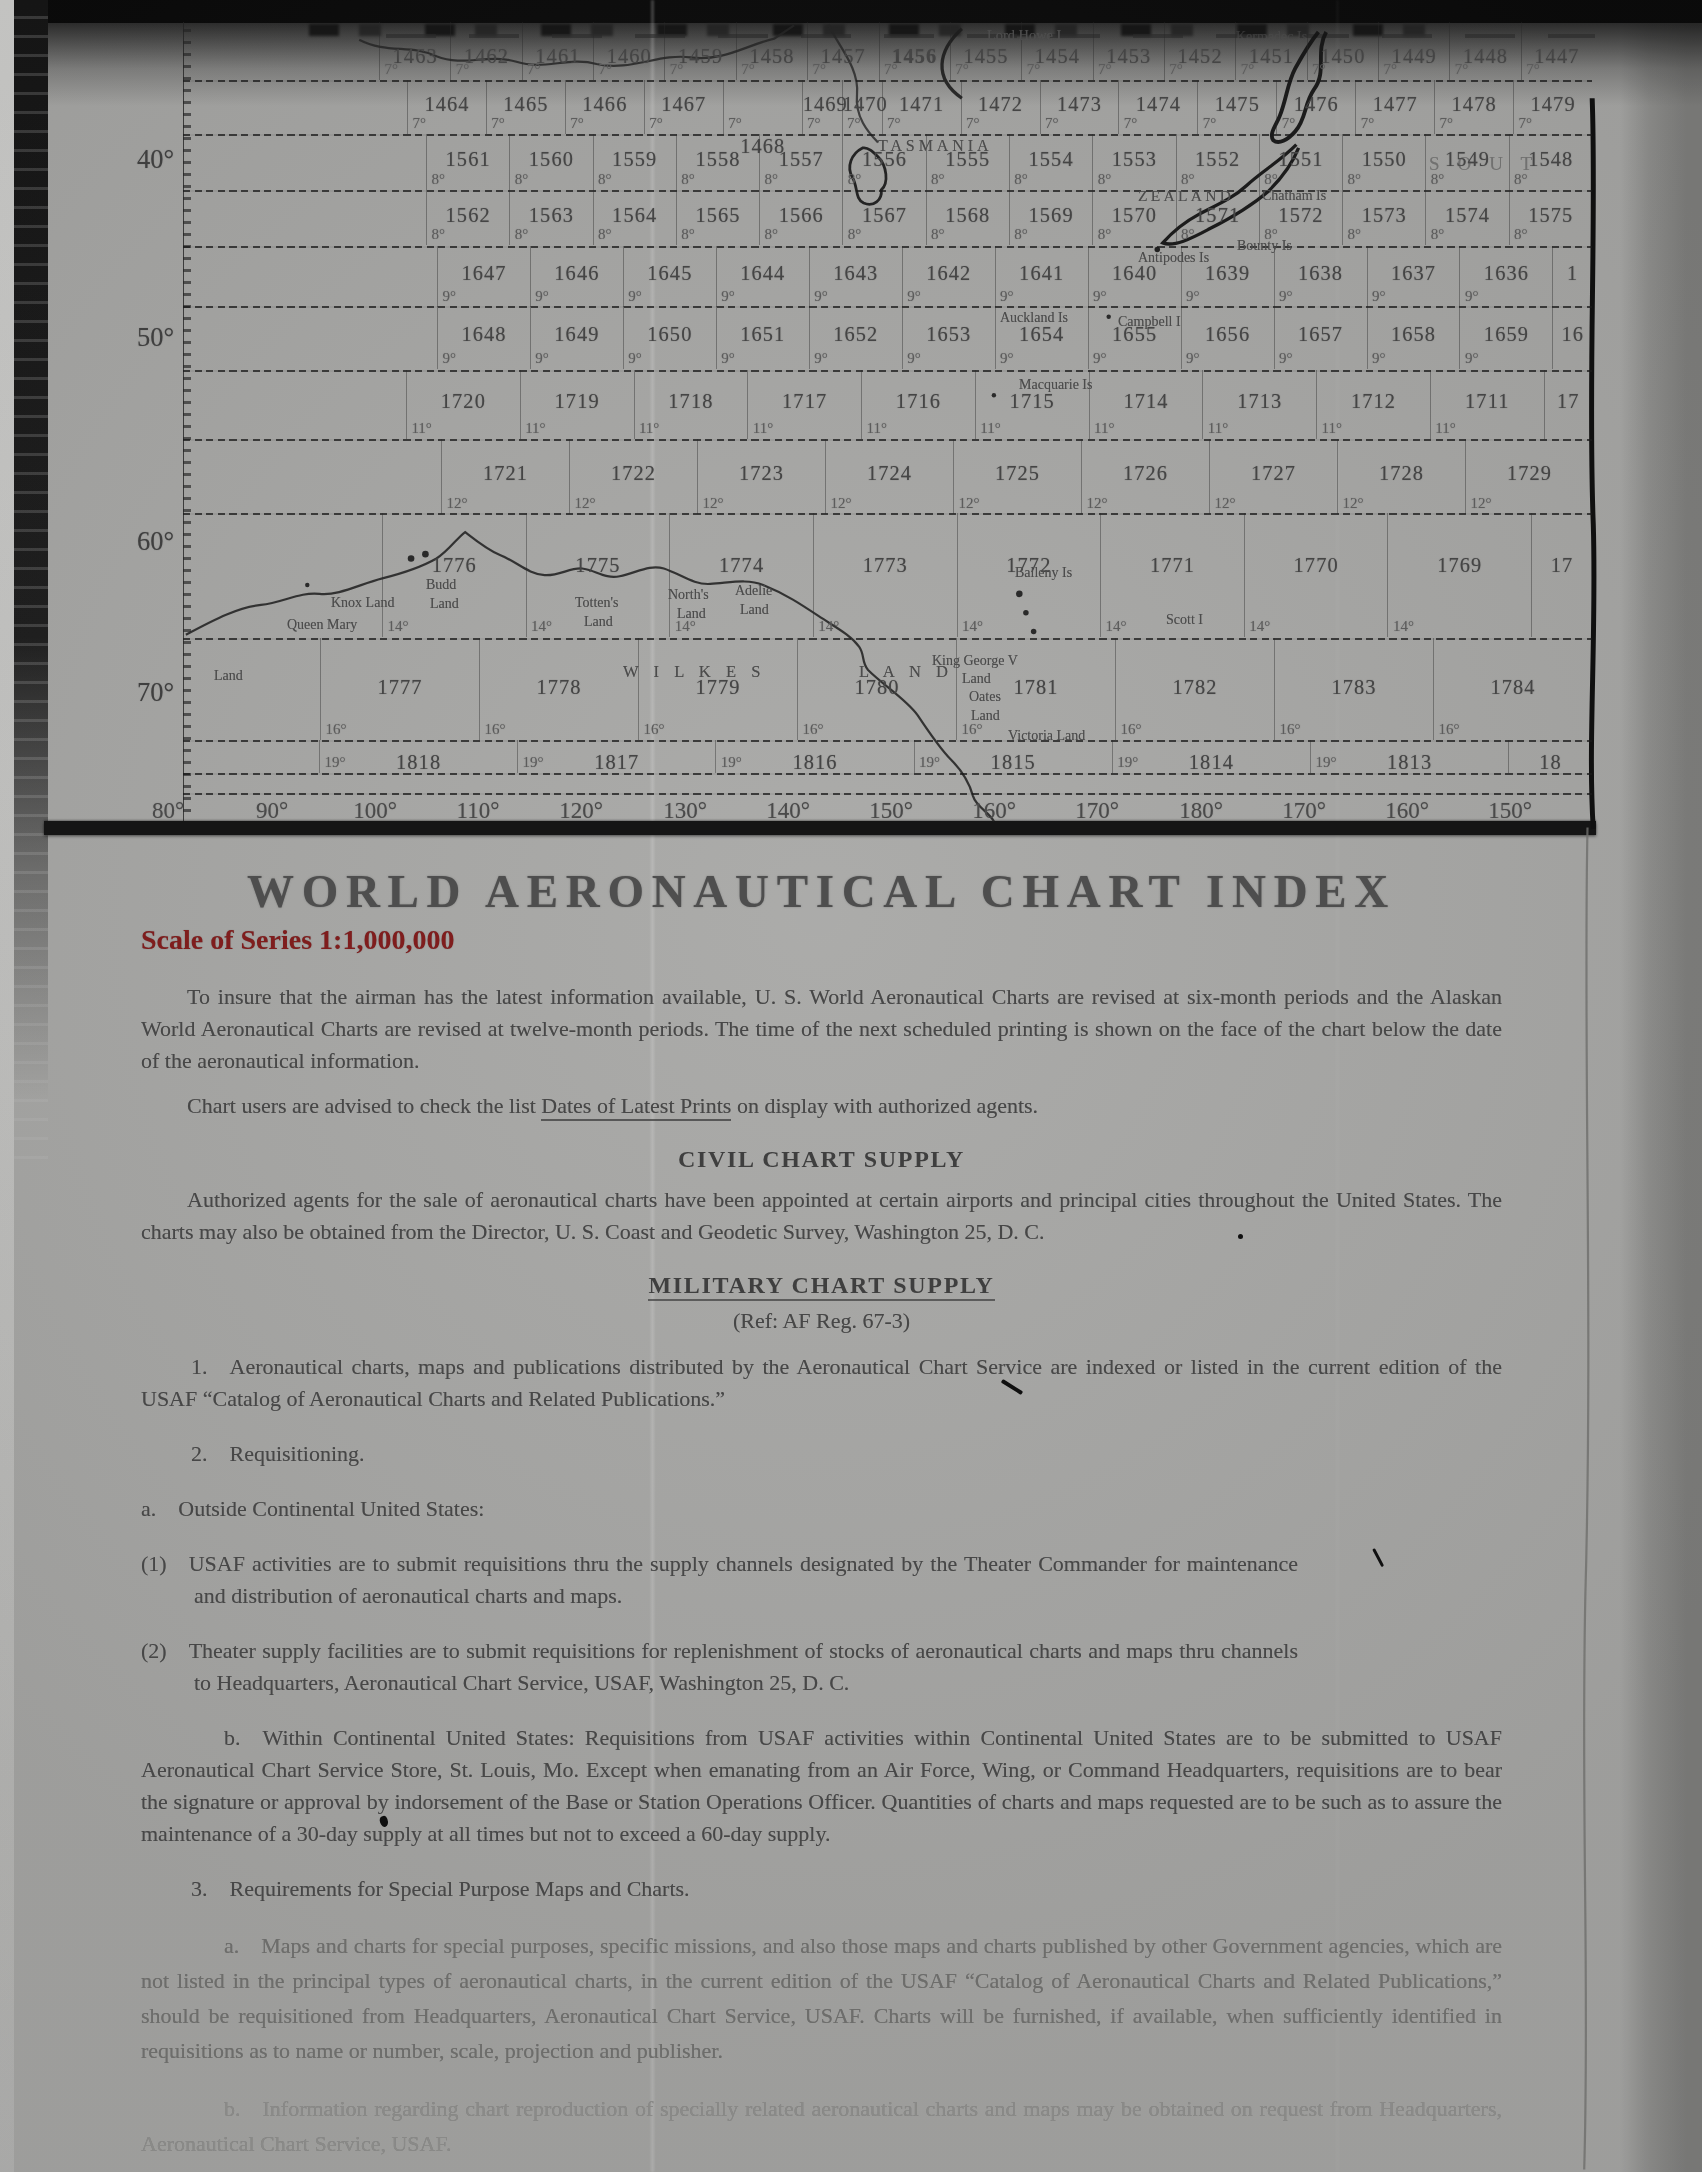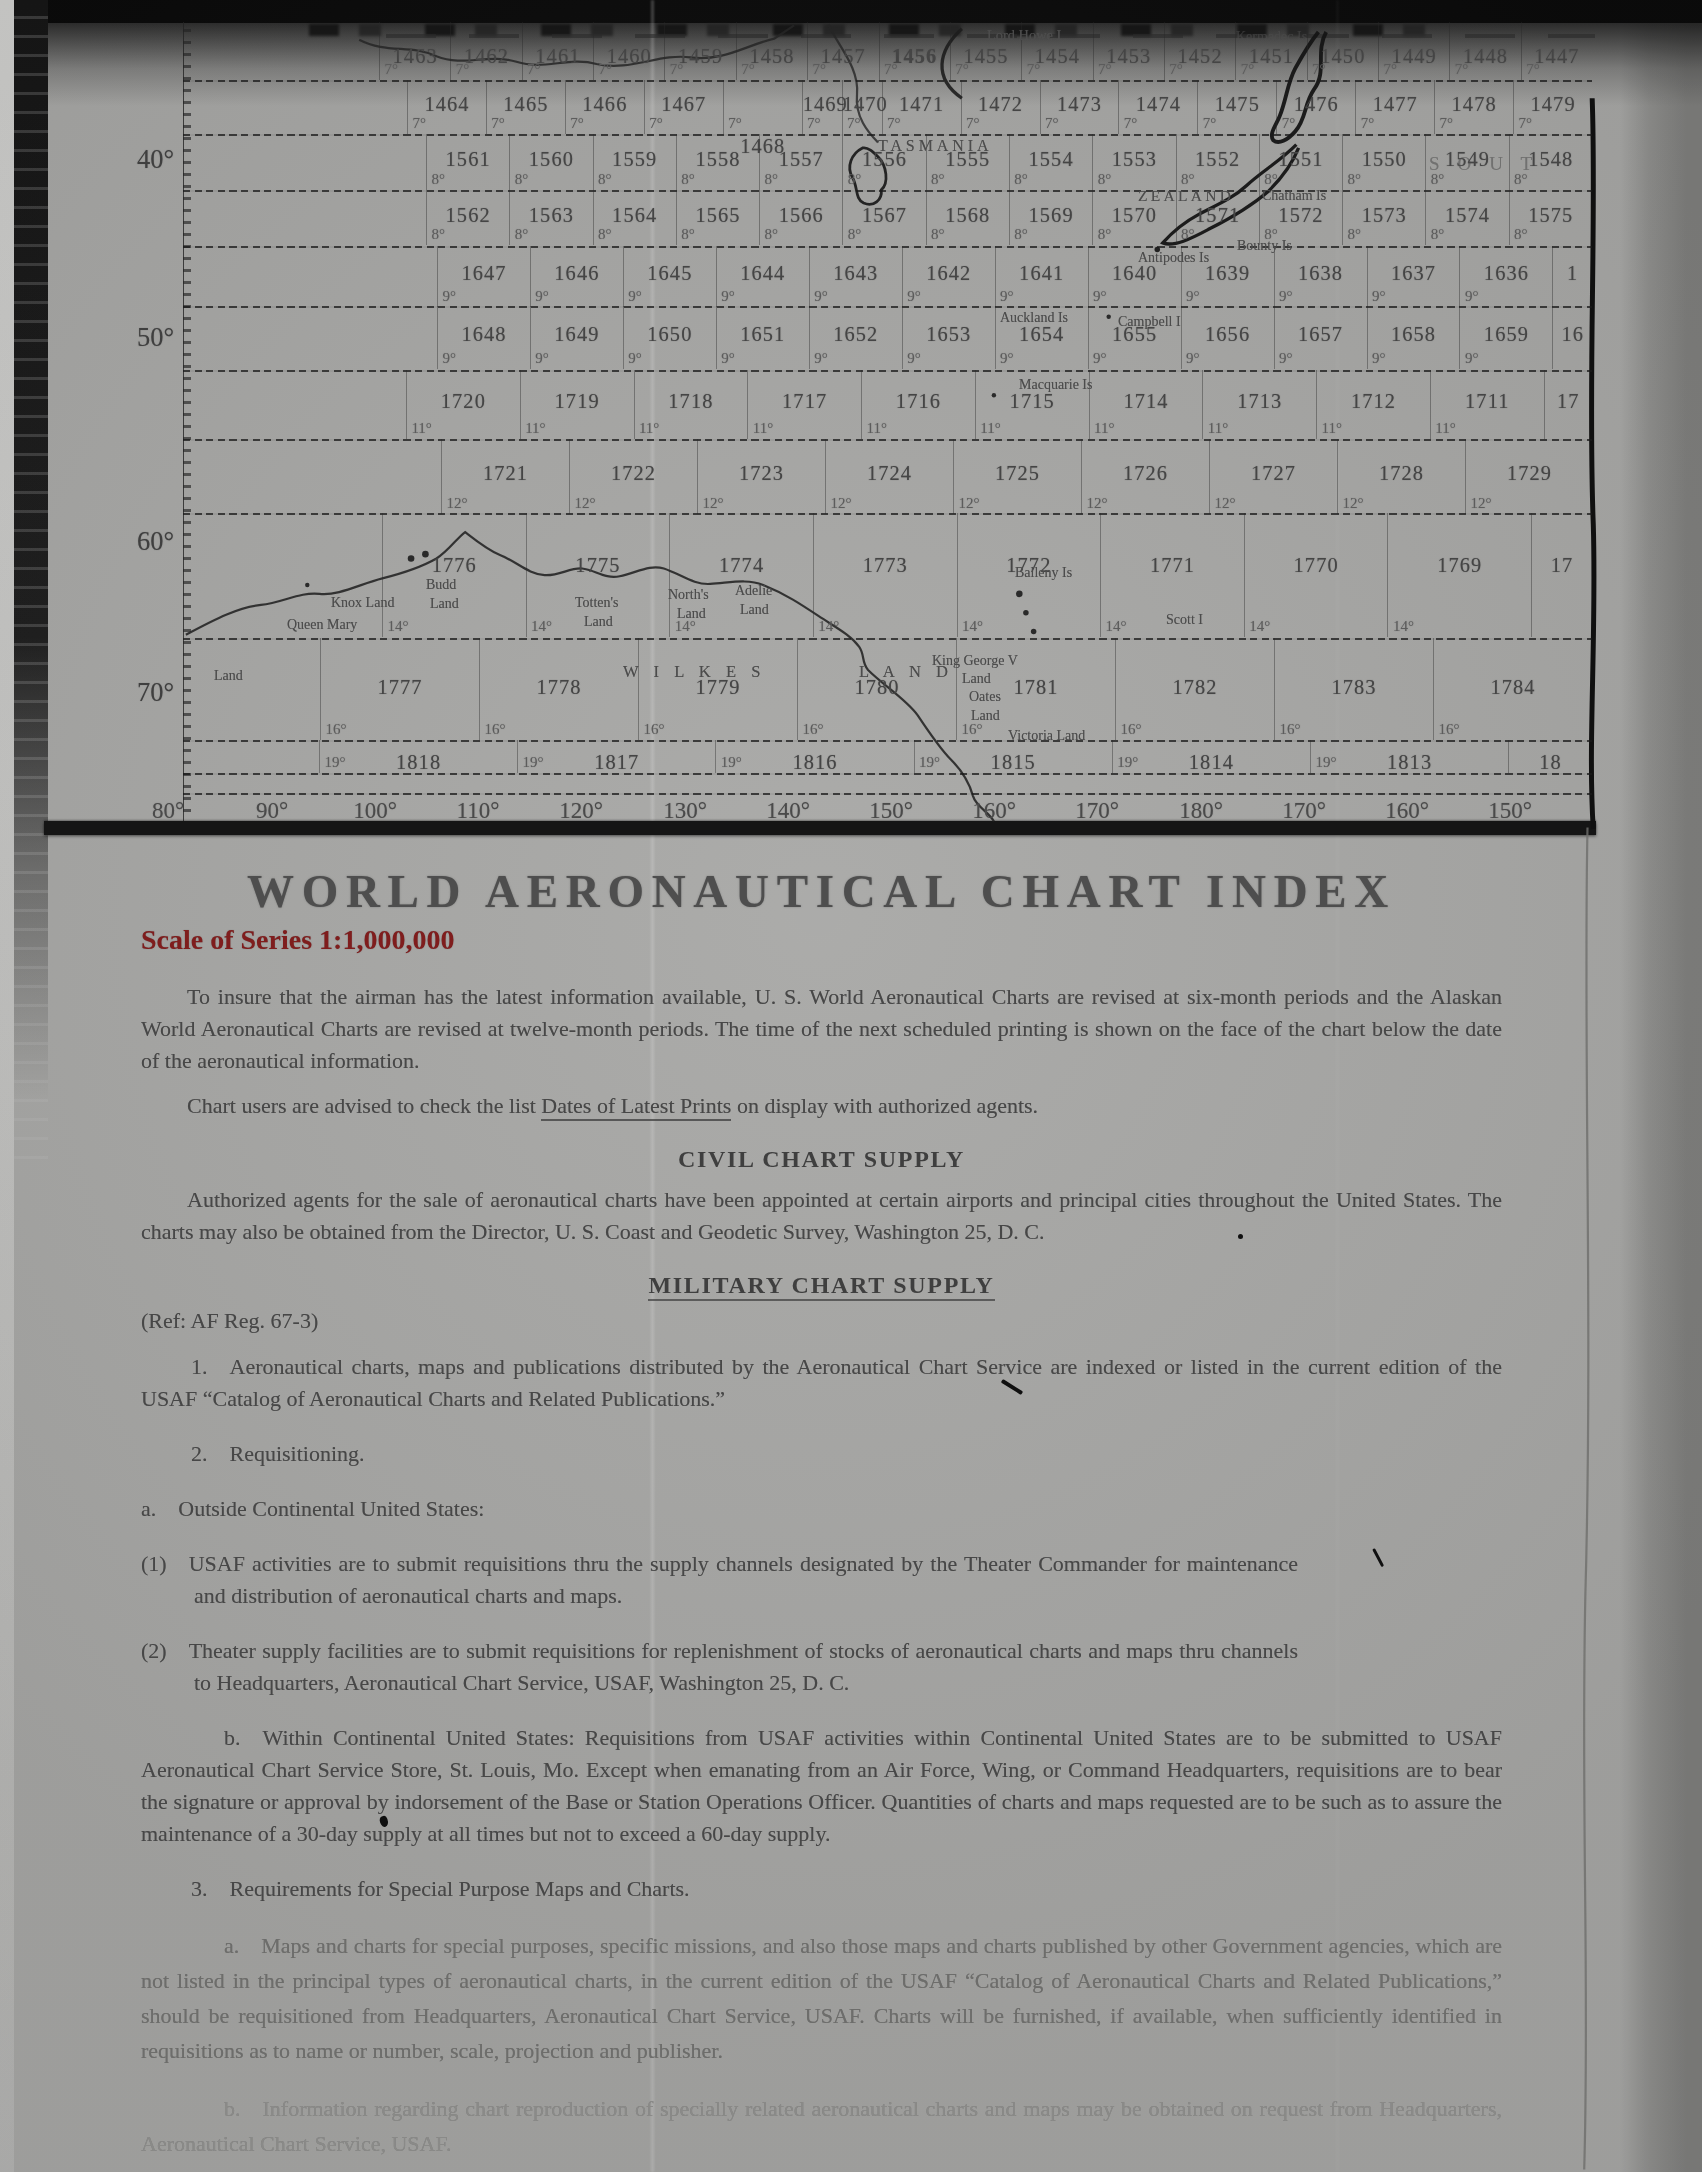--- a/index.html
+++ b/index.html
@@ -50,21 +50,21 @@
   .doc{position:absolute;left:141px;top:864px;width:1361px;color:#474747;}
   .doc-title{text-align:center;font-size:47px;font-weight:bold;letter-spacing:7.7px;color:#4e4e4e;
       text-shadow:0 0 1.7px rgba(80,80,80,.55);margin:0 0 5.5px 0;}
   .doc-sub{text-align:left;font-size:28px;font-weight:bold;color:#7f1d1d;margin:0 0 25.4px 0;
       text-shadow:0 0 1.1px rgba(80,80,80,.5);}
   .doc p{font-size:22px;line-height:32px;margin:0 0 13.2px 0;text-align:justify;
       text-shadow:0 0 0.6px rgba(90,90,90,.5);}
   .indent{text-indent:46px;}
   .doc h3{text-align:center;font-size:24px;letter-spacing:1.7px;margin:24px 0 11px 0;color:#3f3f3f;font-weight:bold;}
   .h-underline span{border-bottom:2.2px solid rgba(60,60,60,.7);padding-bottom:1.1px;}
-  .doc .ref{text-align:left;font-size:22px;margin:-5.5px 0 14.4px 0;}
+  .doc .ref{text-align:center;font-size:22px;margin:-5.5px 0 14.4px 0;}
   .u-inline{border-bottom:2.2px solid rgba(60,60,60,.75);padding-bottom:0.6px;}
   .mil-0{text-indent:50px;}
   .mil-1{text-indent:83px;}
   .mil-1line{margin-left:83px;text-indent:0;}
   .mil-2{margin-left:174px;padding-left:53px;text-indent:-53px;max-width:1104px;}
   .fade-0{color:#474747;}
   .fade-1{color:#6d6d6b;text-shadow:none;}
   .fade-2{color:#8a8a88;text-shadow:none;}
   .gap-lg{margin-top:23px !important;}
 </style>

